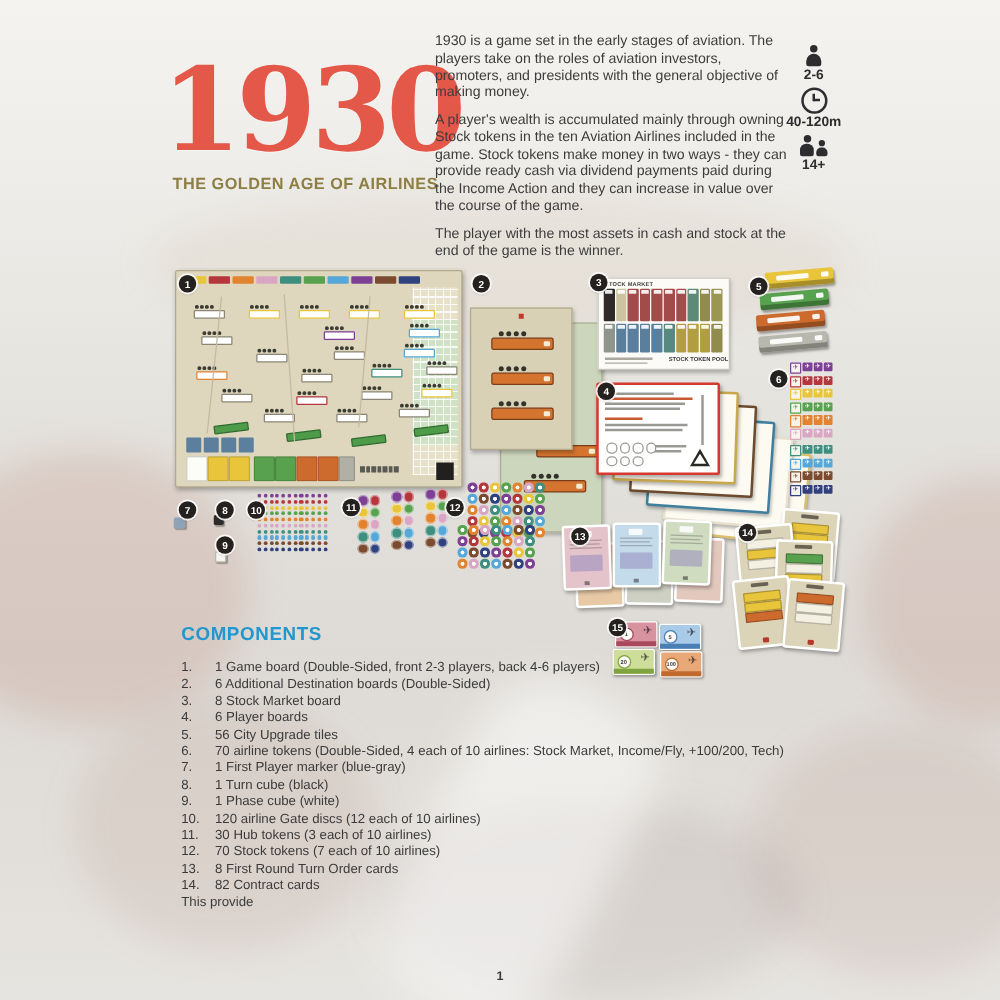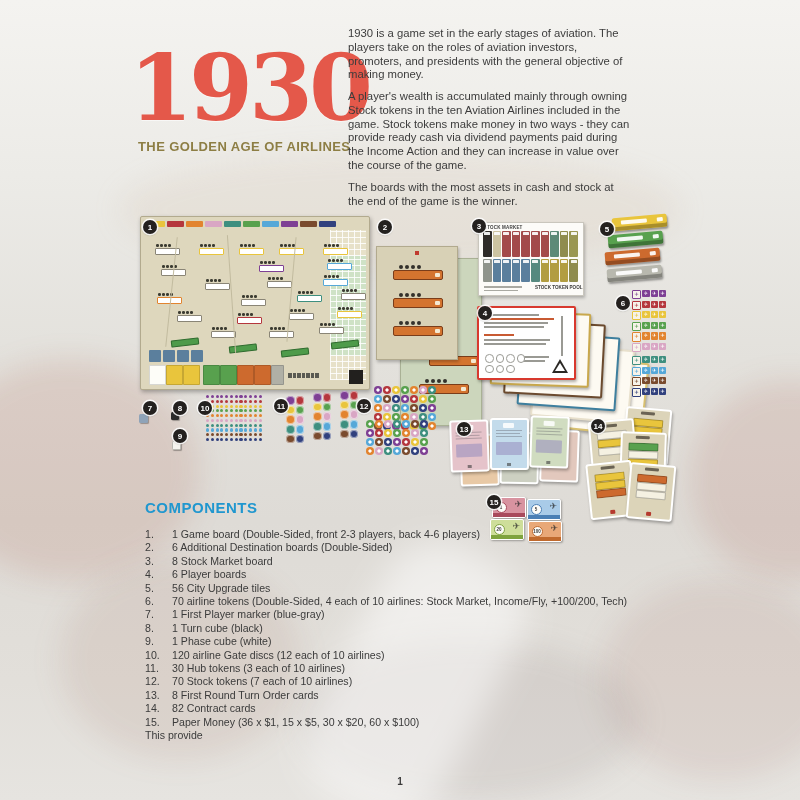--- a/index.html
+++ b/index.html
@@ -179,23 +179,34 @@
   <div class="blob b5"></div>
   <div class="blob b6"></div>
   <div class="streak"></div>
 
   <div class="big-title">1930</div>
   <div class="subtitle">THE GOLDEN AGE OF AIRLINES</div>
 
   <div class="intro">
     <p>1930 is a game set in the early stages of aviation. The players take on the roles of aviation investors, promoters, and presidents with the general objective of making money.</p>
     <p>A player's wealth is accumulated mainly through owning Stock tokens in the ten Aviation Airlines included in the game. Stock tokens make money in two ways - they can provide ready cash via dividend payments paid during the Income Action and they can increase in value over the course of the game.</p>
-    <p>The boards with the most assets in cash and stock at the end of the game is the winner.</p>
+    <p>The player with the most assets in cash and stock at the end of the game is the winner.</p>
   </div>
 
+  <div class="info-col">
+    <div class="icon-person"></div>
+    <div class="info-label">2-6</div>
+    <div class="icon-clock"></div>
+    <div class="info-label">40-120m</div>
+    <div class="icon-people">
+        <span class="p1"></span>
+        <span class="p2"></span>
+      </div>
+    <div class="info-label">14+</div>
+  </div>
 
   <div class="board">
     <div class="board-strips" id="board-strips">
         <div style="background: rgb(233, 197, 60);"></div>
         <div style="background: rgb(181, 55, 61);"></div>
         <div style="background: rgb(226, 132, 47);"></div>
         <div style="background: rgb(217, 166, 196);"></div>
         <div style="background: rgb(62, 143, 127);"></div>
         <div style="background: rgb(88, 161, 78);"></div>
         <div style="background: rgb(86, 168, 216);"></div>
@@ -1028,22 +1039,18 @@
           <span class="c-text">70 Stock tokens (7 each of 10 airlines)</span>
         </div>
         <div class="c-row">
           <span class="c-num">13.</span>
           <span class="c-text">8 First Round Turn Order cards</span>
         </div>
         <div class="c-row">
           <span class="c-num">14.</span>
           <span class="c-text">82 Contract cards</span>
         </div>
-        <div class="c-row">
-          <span class="c-num">15.</span>
-          <span class="c-text">Paper Money (36 x $1, 15 x $5, 30 x $20, 60 x $100)</span>
-        </div>
       </div>
     <div class="c-foot">This provide</div>
   </div>
 
   <div class="pagenum">1</div>
 </div>
 
 </body></html>

